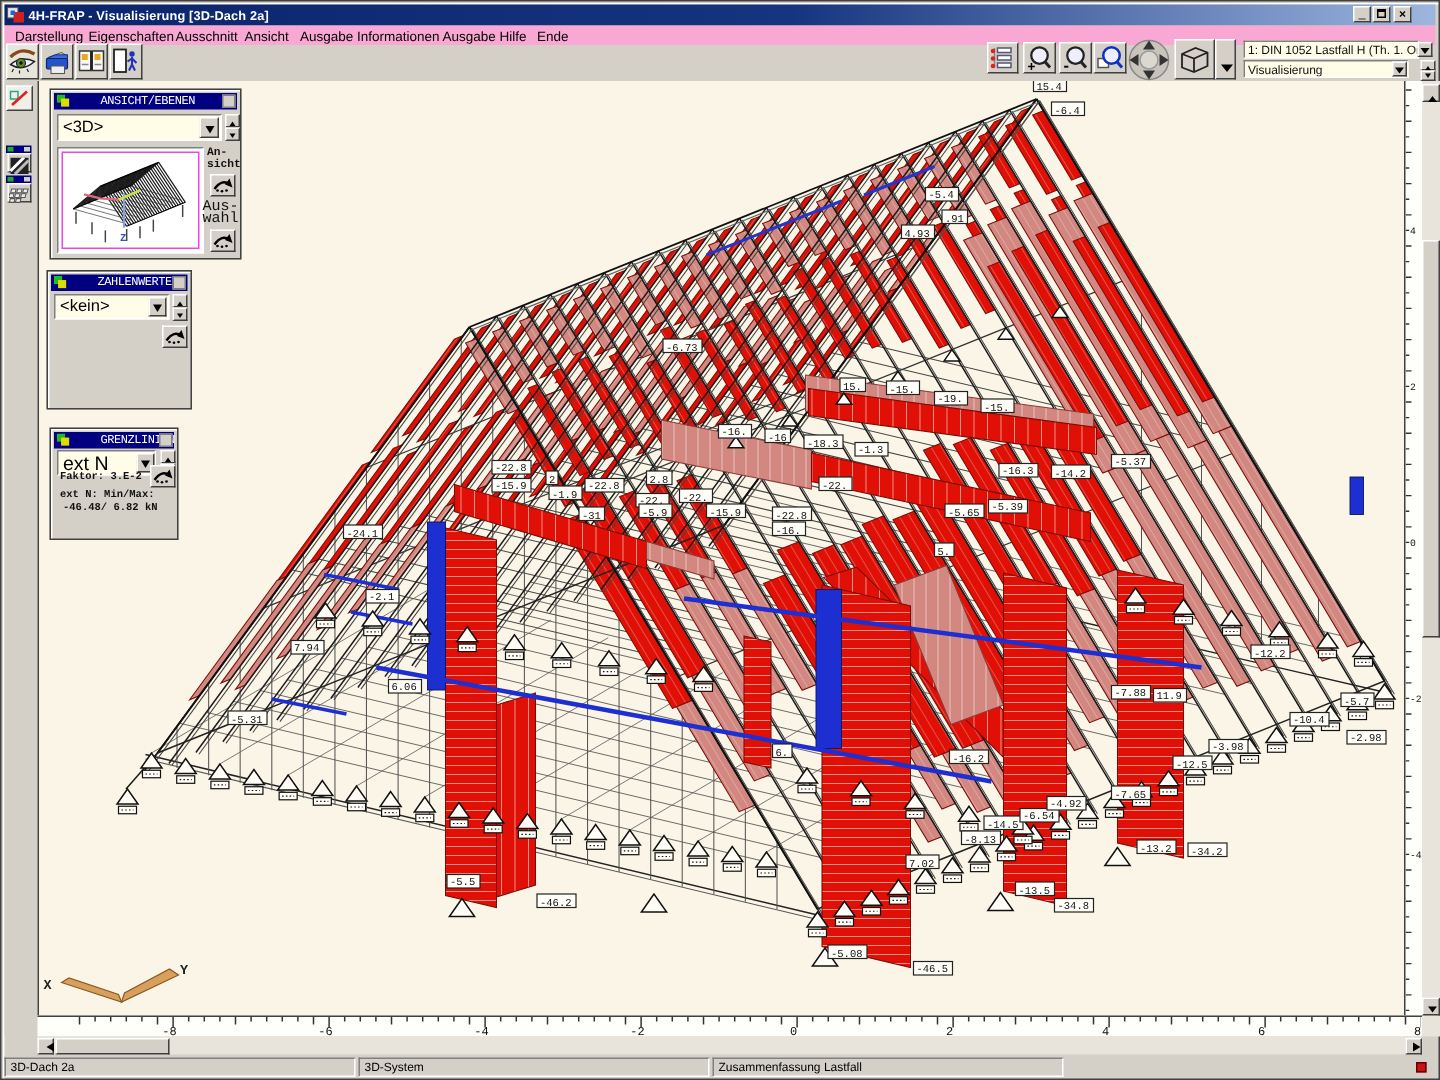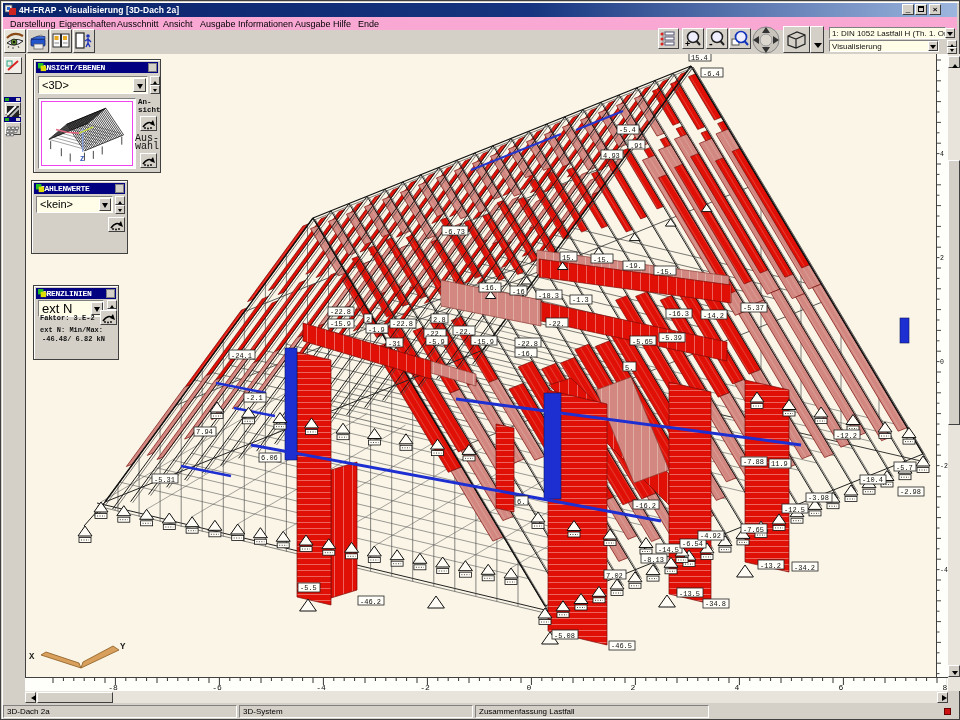--- a/index.html
+++ b/index.html
@@ -1,19 +1,19 @@
 <!DOCTYPE html>
 <html><head><meta charset="utf-8"><style>
 *{margin:0;padding:0;box-sizing:border-box;}
 body{width:960px;height:720px;font-family:"Liberation Sans",sans-serif;background:#d4d0c8;position:relative;overflow:hidden;}
 .sunken{border-top:1px solid #808080;border-left:1px solid #808080;border-right:1px solid #fff;border-bottom:1px solid #fff;}
 .btn{position:absolute;background:#d4d0c8;border-top:1px solid #fff;border-left:1px solid #fff;border-right:1px solid #404040;border-bottom:1px solid #404040;}
 .abs{position:absolute;}
 .panel{position:absolute;background:#d4d0c8;border:1px solid #404040;box-shadow:inset 1px 1px 0 #fff;}
-.ptitle{position:absolute;left:2px;right:2px;top:2px;height:11px;background:#000080;color:#fff;font-family:"Liberation Mono",monospace;font-size:8px;font-weight:bold;line-height:11px;padding-left:6px;letter-spacing:-0.3px;}
+.ptitle{position:absolute;left:2px;right:2px;top:2px;height:11px;background:#000080;color:#fff;font-family:"Liberation Mono",monospace;font-size:8px;font-weight:normal;line-height:11px;padding-left:31px;letter-spacing:-0.3px;}
 .pico{position:absolute;left:2px;top:1px;width:9px;height:9px;}
 .pclose{position:absolute;right:1px;top:1px;width:9px;height:9px;background:#d4d0c8;border:1px solid #808080;}
 .combo{position:absolute;background:#fffde8;border-top:1px solid #808080;border-left:1px solid #808080;border-right:1px solid #fff;border-bottom:1px solid #fff;font-size:11px;font-family:"Liberation Sans",sans-serif;}
 .drop{position:absolute;background:#d4d0c8;border-top:1px solid #fff;border-left:1px solid #fff;border-right:1px solid #404040;border-bottom:1px solid #404040;text-align:center;}
 .mono{font-family:"Liberation Mono",monospace;}
 </style></head>
 <body>
 
 <div class="abs" style="left:0;top:0;width:960px;height:720px;border:1px solid #404040;box-shadow:inset 1px 1px 0 #d4d0c8,inset 2px 2px 0 #fff;"></div>
 
@@ -1005,21 +1005,21 @@
 <div class="abs mono" style="left:101px;top:75px;font-size:10px;font-weight:normal;line-height:8px;color:#111;">Aus-<br>wahl</div>
 <div class="btn" style="left:106px;top:93px;width:17px;height:15px;"><svg width="15" height="13">
         <path d="M2,9 Q7,2 12,6" fill="none" stroke="#000" stroke-width="1.6"></path>
         <polygon points="12,2 14,8 9,6" fill="#000"></polygon>
         <circle cx="4" cy="10" r="0.9"></circle>
         <circle cx="7" cy="10.5" r="0.9"></circle>
         <circle cx="10" cy="10" r="0.9"></circle>
       </svg></div>
 </div>
 
-<div class="panel" style="left:31px;top:180px;width:97px;height:74px;">
+<div class="panel" style="left:31px;top:180px;width:97px;height:93px;">
 <div class="ptitle">ZAHLENWERTE<svg class="pico" viewBox="0 0 10 10">
         <rect x="0" y="0" width="6" height="6" fill="#22bb22"></rect>
         <rect x="3" y="3" width="6" height="6" fill="#dddd00"></rect>
       </svg><div class="pclose"></div></div>
 <div class="combo" style="left:4px;top:15px;width:77px;height:17px;line-height:15px;padding-left:3px;font-size:11px;">&lt;kein&gt;</div>
 <div class="drop" style="left:67px;top:17px;width:12px;height:13px;">
       <div class="abs" style="left:2px;top:4px;border:3.5px solid transparent;border-top:5px solid #000;"></div>
     </div>
 <div class="drop" style="left:83px;top:15px;width:10px;height:9px;">
       <div class="abs" style="left:2px;top:2px;border:2.5px solid transparent;border-bottom:3.5px solid #000;"></div>

